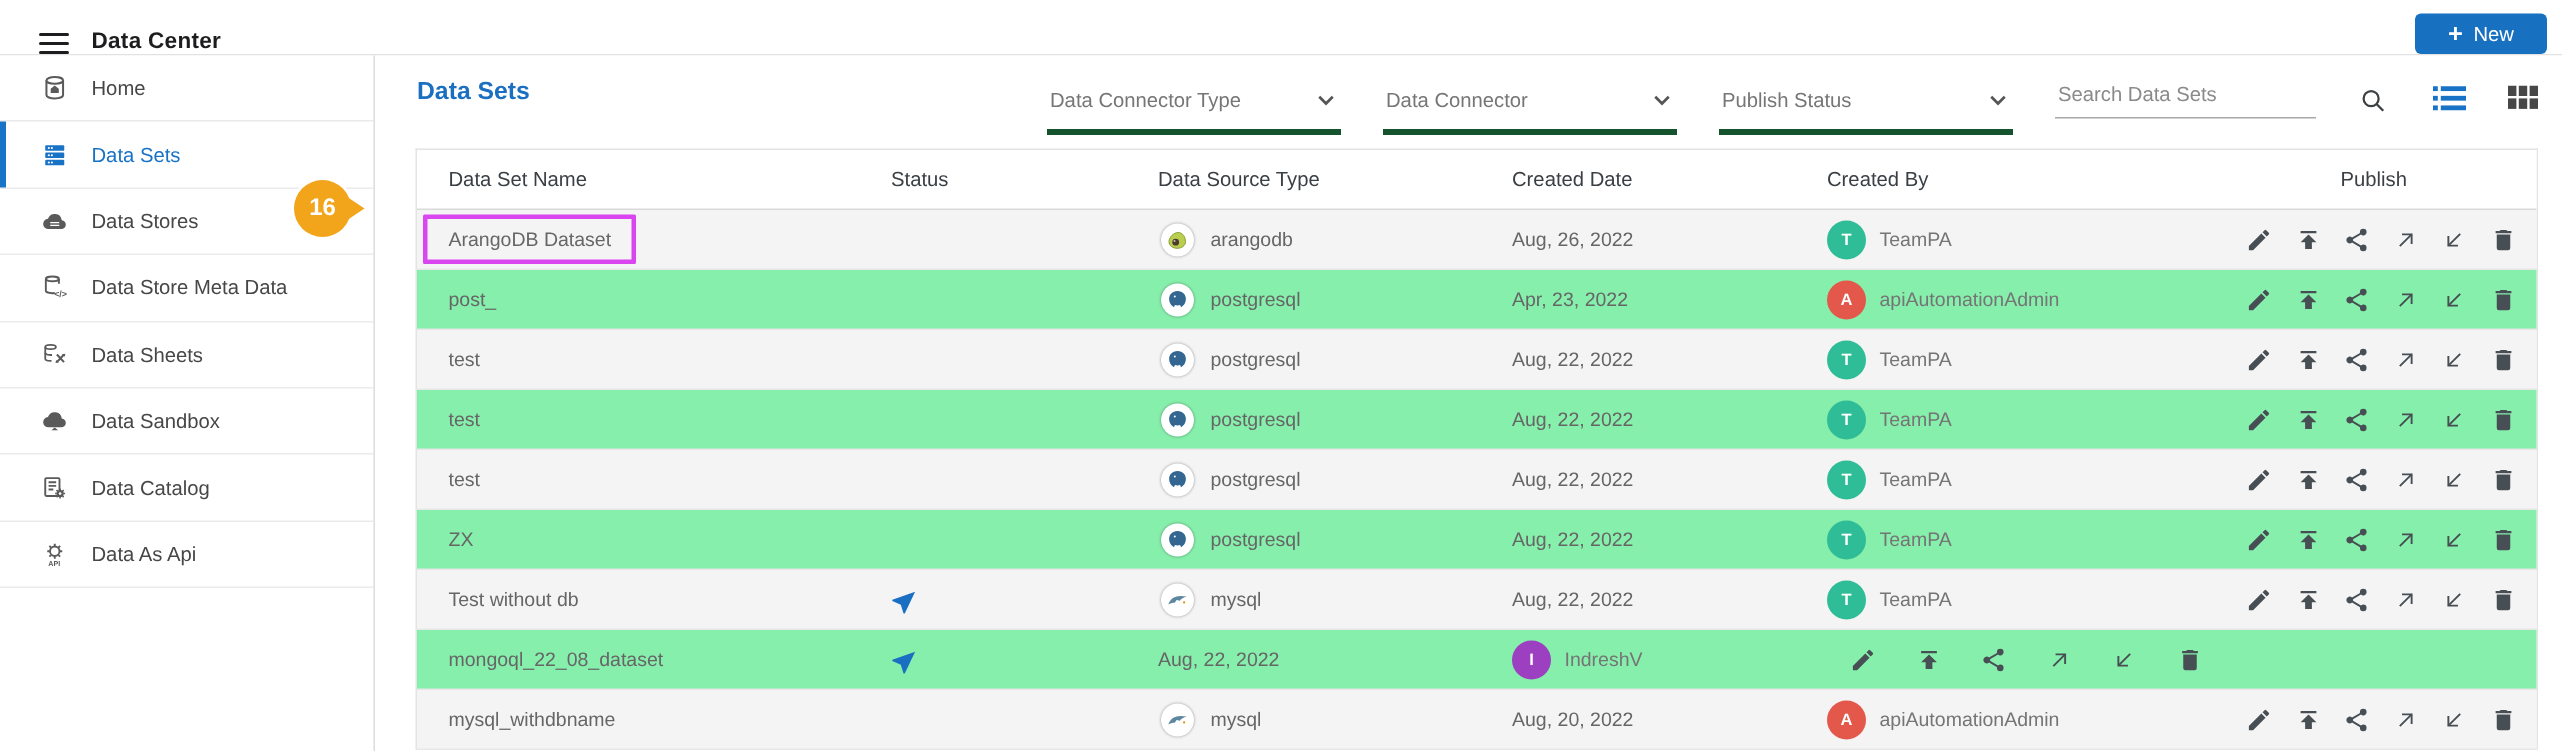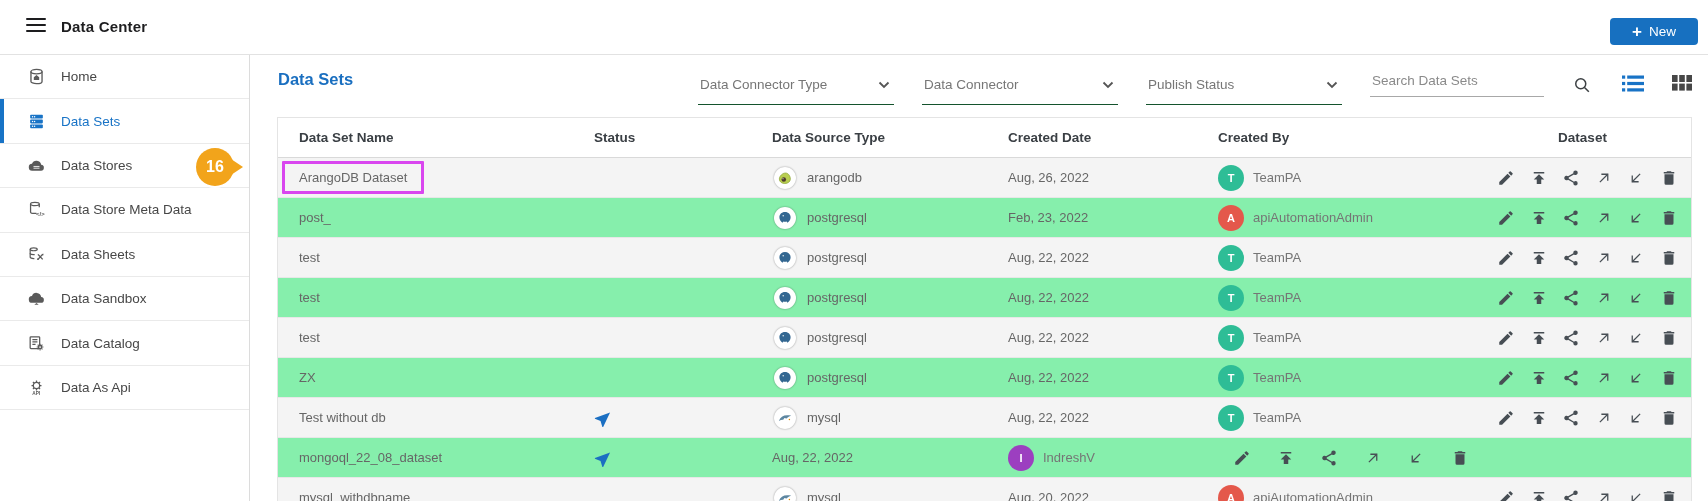--- a/index.html
+++ b/index.html
@@ -1,21 +1,21 @@
 <!DOCTYPE html>
 <html><head>
 <meta charset="utf-8">
 <style>
   * { margin:0; padding:0; box-sizing:border-box; }
   html,body { background:#fff; }
   body { font-family:"Liberation Sans","DejaVu Sans",sans-serif; }
   .app { position:relative; width:1708px; height:501px; background:#fff; overflow:hidden; }
 
   
-  .topbar { height:37px; display:flex; align-items:flex-start; padding:0 10px 0 26px; border-bottom:1px solid #e2e2e2; background:#fff;margin-top:18px; }
+  .topbar { height:37px; display:flex; align-items:flex-end; padding:0 10px 0 26px; border-bottom:1px solid #e2e2e2; background:#fff; }
   .hamburger { width:20px; height:14px; display:flex; flex-direction:column; justify-content:space-between; cursor:pointer; }
   .hamburger span { display:block; height:2.4px; background:#1d1d1f; border-radius:1px; }
   .app-title { font-size:15px; font-weight:bold; color:#1d1d1f; margin-left:15px; letter-spacing:.2px; }
   .new-btn { margin-left:auto; width:88px; height:27px; background:#1770c0; color:#fff; border:none; border-radius:4px;
              font-size:13.5px; font-family:inherit; display:flex; align-items:center; justify-content:center; gap:7px; cursor:pointer; }
   .new-btn .plus { font-size:17px; font-weight:bold; line-height:1; }
 
   
   .body { display:flex; height:464px; }
 
@@ -27,31 +27,31 @@
   .side-item.active { color:#1873c6; }
   .side-item.active .sicon { color:#1873c6; }
   .side-item.active::before { content:''; position:absolute; left:0; top:0; bottom:0; width:4px; background:#1873c6; }
 
   
   .main { position:relative; flex:1; background:#fff; }
   .page-title { position:absolute; left:28px; top:15px; font-size:16.5px; font-weight:bold; color:#1a6fc0; }
 
   .filters { position:absolute; top:14px; right:16px; display:flex; align-items:flex-start; gap:28px; }
   .dropdown { width:196px; display:flex; align-items:center; justify-content:space-between;
-              padding:8px 4px 12px 2px; border-bottom:1px solid #14532d; color:#767676; font-size:13.5px; cursor:pointer; }
+              padding:8px 4px 12px 2px; border-bottom:4px solid #14532d; color:#767676; font-size:13.5px; cursor:pointer; }
   .searchbox { width:174px; display:flex; align-items:flex-end; padding:4px 2px 8px 2px; border-bottom:1px solid #a8a8a8; }
   .searchbox input { border:none; outline:none; width:100%; font-size:13.5px; font-family:inherit; color:#555; background:transparent; }
   .searchbox input::placeholder { color:#8a8a8a; }
   .icon-btn { background:none; border:none; cursor:pointer; padding:6px 0 0 0; }
   .filters .gap-sm { margin-left:2px; }
 
   
   .dtable { margin:62px 16px 0 27px; border:1px solid #e4e4e4; border-bottom:none; }
   .thead, .trow { display:grid; grid-template-columns:314px 180px 236px 210px 264px 1fr; align-items:center; }
-  .thead { height:40px; font-size:13.5px; font-weight:bold; color:#3a3f44; border-bottom:1px solid #d9d9d9; background:#fff; }
+  .thead { height:40px; font-size:13.5px; font-weight:normal; color:#3a3f44; border-bottom:1px solid #d9d9d9; background:#fff; }
   .trow  { height:40px; font-size:13px; color:#666; border-bottom:1px solid #e7e7e7; background:#86efac; }
   .trow:nth-child(odd) { background:#f4f4f4; }
   .c-name { padding-left:21px; }
   .c-status { padding-left:2px; }
   .c-src { padding-left:2px; display:flex; align-items:center; gap:11px; }
   .c-by { display:flex; align-items:center; gap:9px; color:#757575; }
   .c-actions { display:flex; justify-content:space-between; align-items:center; padding:0 12px 0 14px; }
   .h-actions { text-align:center; padding-right:8px; }
 
   .name-wrap { display:inline-block; }
@@ -59,21 +59,21 @@
 
   .chip { width:22px; height:22px; border-radius:50%; background:#fff; box-shadow:0 0 2px rgba(0,0,0,.4);
           display:flex; align-items:center; justify-content:center; flex-shrink:0; }
   .avatar { width:26px; height:26px; border-radius:50%; color:#fff; font-size:11px; font-weight:bold;
             display:flex; align-items:center; justify-content:center; flex-shrink:0; }
   .act-btn { background:none; border:none; cursor:pointer; width:20px; height:20px; padding:0;
              display:flex; align-items:center; justify-content:center; }
   .plane { display:flex; }
 
   
-  .step-badge { position:absolute; left:196px; top:148px; width:38px; height:38px; border-radius:50%;
+  .step-badge { position:absolute; left:196px; top:120px; width:38px; height:38px; border-radius:50%;
                 background:#f2a41b; box-shadow:0 0 0 2px #fff; display:flex; align-items:center; justify-content:center;
                 color:#fff; font-size:16px; font-weight:bold; z-index:5; }
   .step-badge::after { content:''; position:absolute; right:-9px; top:50%; transform:translateY(-50%);
                        border-left:12px solid #f2a41b; border-top:8px solid transparent; border-bottom:8px solid transparent; }
 </style>
 </head>
 <body>
 
 <div class="app">
 
@@ -255,21 +255,21 @@
         </button>
       </div>
 
       <section class="dtable">
         <div class="thead">
           <div class="c-name">Data Set Name</div>
           <div class="c-status">Status</div>
           <div>Data Source Type</div>
           <div>Created Date</div>
           <div>Created By</div>
-          <div class="h-actions">Dataset</div>
+          <div class="h-actions">Publish</div>
         </div>
         <div id="tbody">
   <div class="trow">
     <div class="c-name">
       <span class="name-wrap hl"><span class="name-text">ArangoDB Dataset</span></span>
     </div>
     <div class="c-status">
       <span class="plane" style="visibility: hidden;">
         <svg width="20" height="20" viewBox="0 0 24 24">
                     <path d="M12 2.2L4.6 20l.7.7 6.7-3.1 6.7 3.1.7-.7z" fill="#1b6fc2" transform="rotate(48 12 12)"></path>
@@ -343,21 +343,21 @@
       <span class="chip">
 
         <svg width="16" height="16" viewBox="0 0 24 24">
                     <path d="M12 3C6.7 3 3.6 6.7 3.6 11c0 3.6 2 6.7 4.9 8.3l.9-2.2c.8.3 1.7.4 2.6.4s1.8-.1 2.6-.4l.9 2.2c2.9-1.6 4.9-4.7 4.9-8.3C20.4 6.7 17.3 3 12 3z" fill="#336791"></path>
                     <circle cx="9.3" cy="8.6" r="1" fill="#fff"></circle>
                   </svg>
 
       </span>
       <span class="src-label">postgresql</span>
     </div>
-    <div class="c-date date">Feb, 23, 2022</div>
+    <div class="c-date date">Apr, 23, 2022</div>
     <div class="c-by">
       <span class="avatar" style="background: rgb(228, 88, 75);">A</span>
       <span class="creator">apiAutomationAdmin</span>
     </div>
     <div class="c-actions">
       <button class="act-btn">
                   <svg width="18" height="18" viewBox="0 0 24 24" fill="#474e54">
                     <path d="M3 17.25V21h3.75L17.81 9.94l-3.75-3.75L3 17.25zM20.71 7.04a1 1 0 0 0 0-1.41l-2.34-2.34a1 1 0 0 0-1.41 0l-1.83 1.83 3.75 3.75 1.83-1.83z"></path>
                   </svg>
                 </button>

